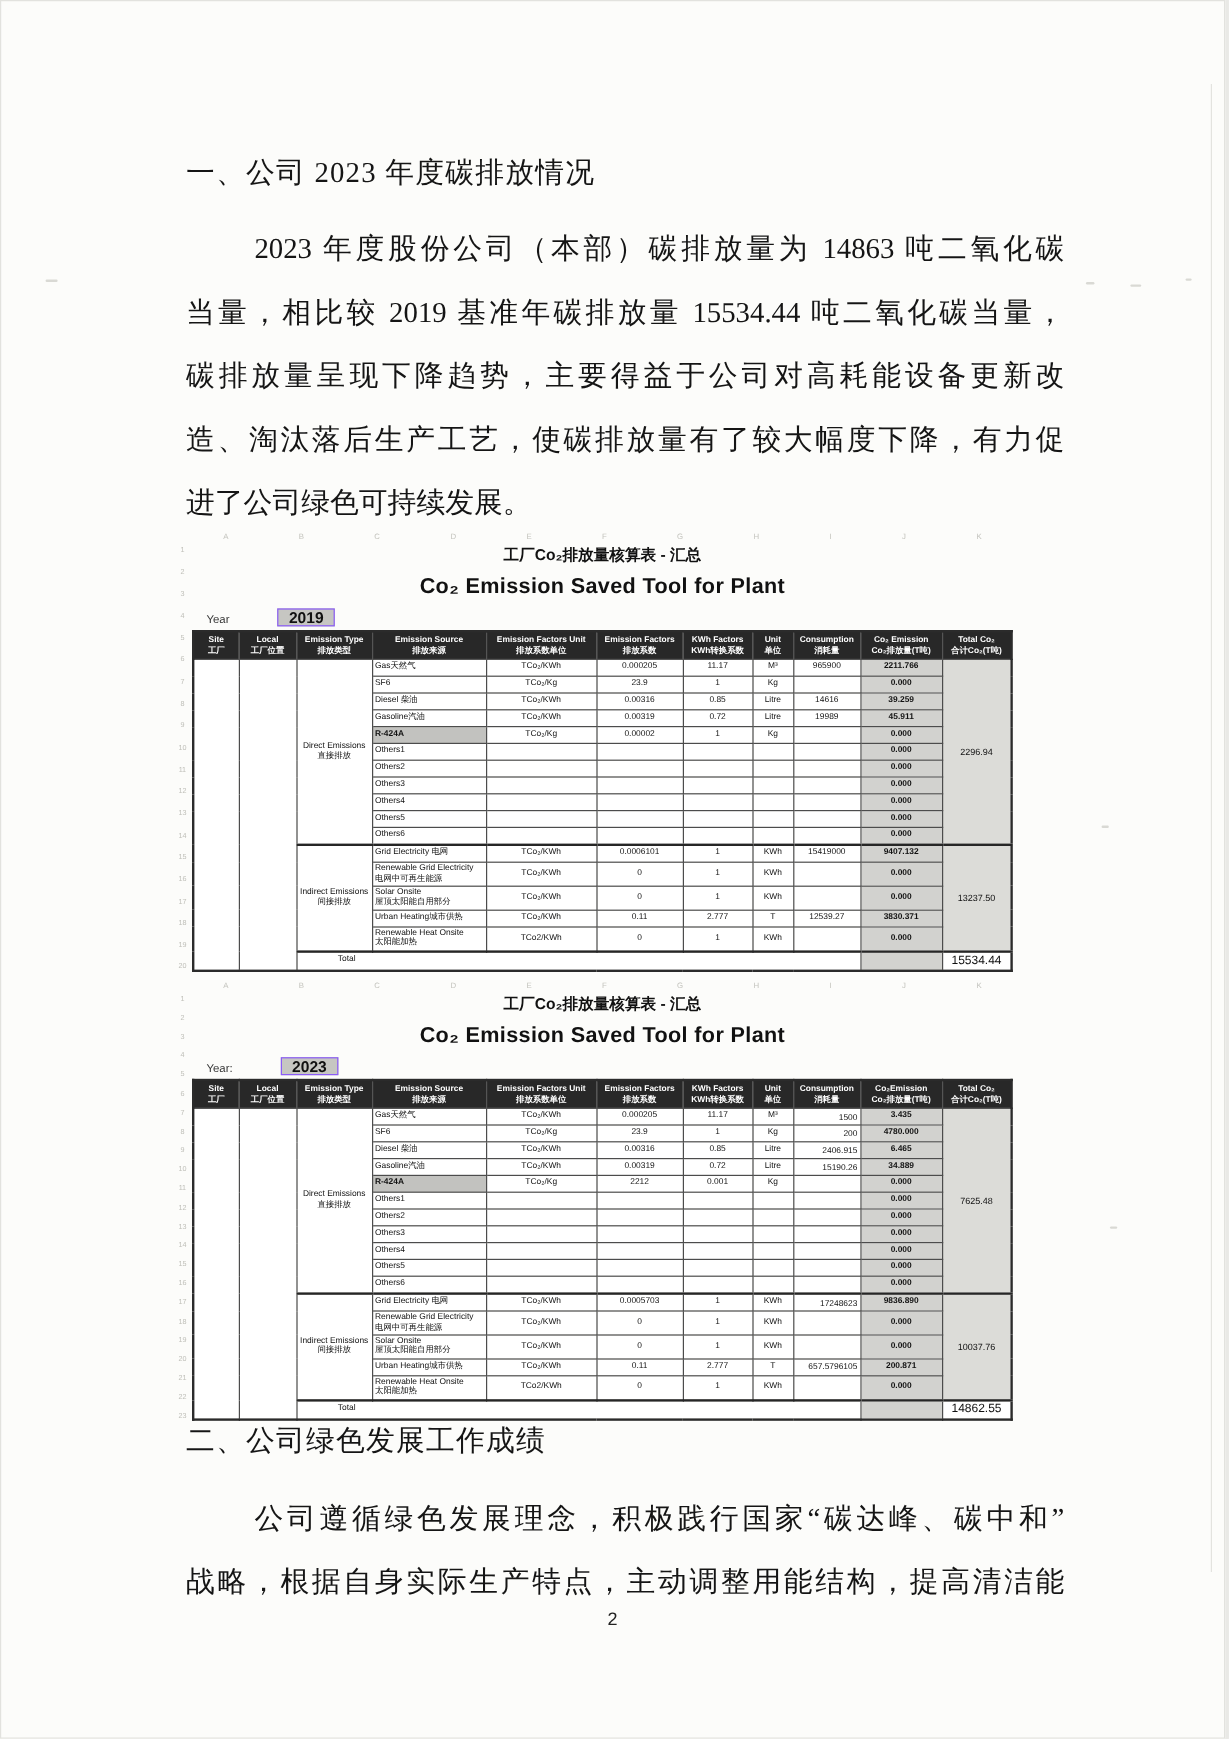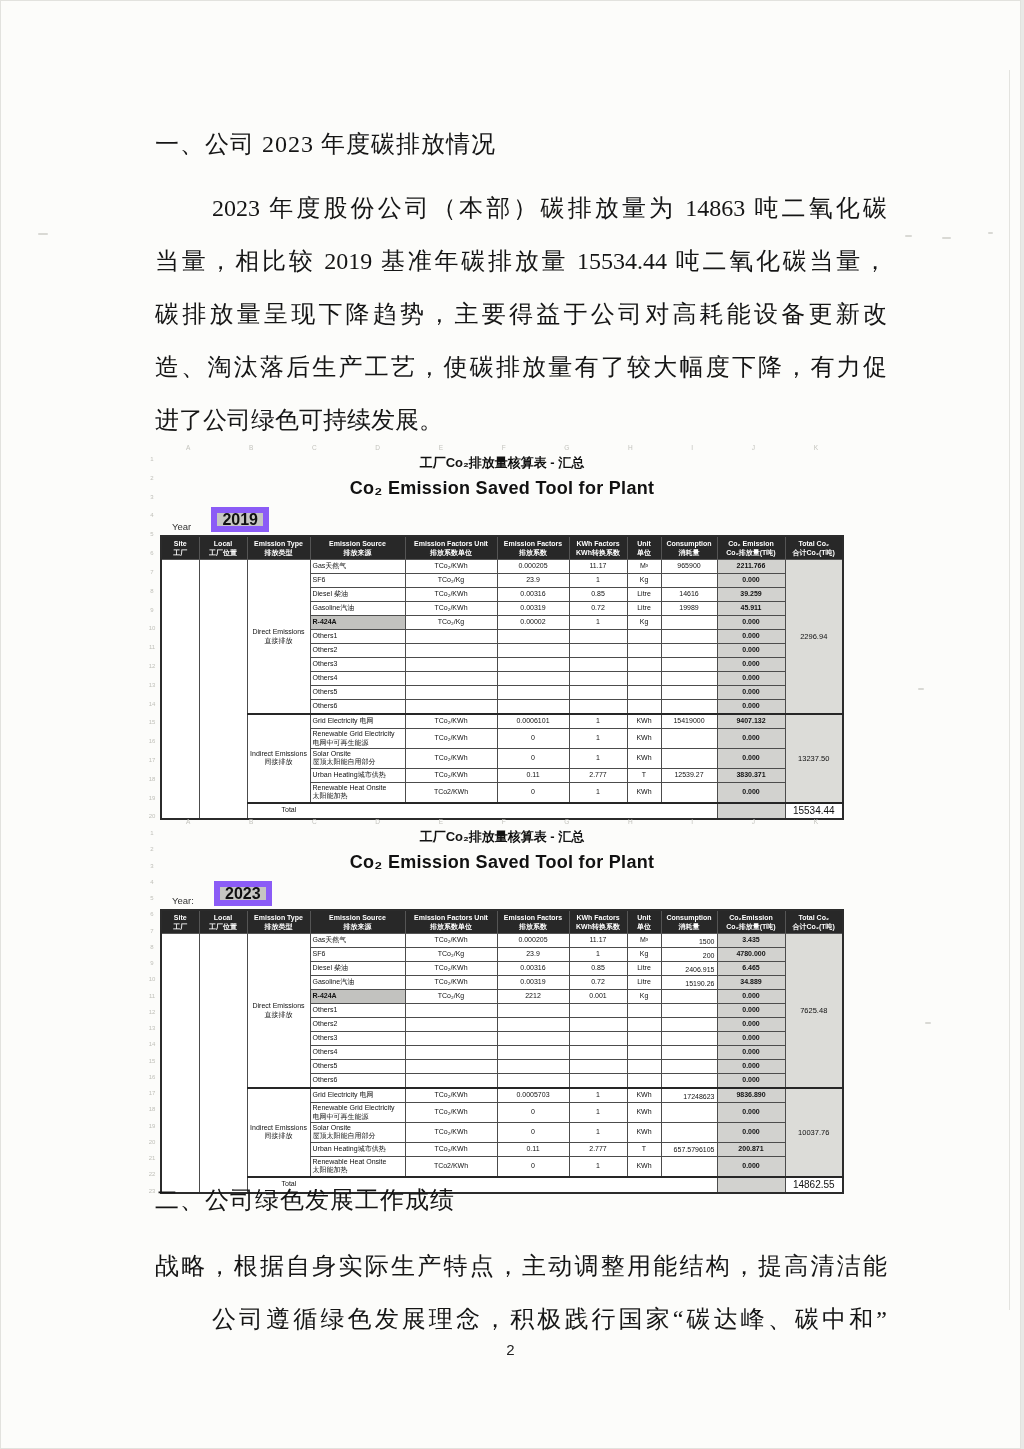--- a/index.html
+++ b/index.html
@@ -23,22 +23,22 @@
   .sheet{position:absolute;width:684px;font-family:"Liberation Sans","DejaVu Sans",sans-serif;color:#111;}
   .col-letters{display:flex;justify-content:space-between;padding:0 26px;height:9px;
                font-size:6.5px;color:#c3c3bd;}
   .row-strip{position:absolute;left:-13px;top:12px;bottom:0;width:10px;display:flex;
              flex-direction:column;justify-content:space-between;align-items:center;
              font-size:6px;color:#c0c0ba;}
   .sheet-title-cn{text-align:center;font-weight:bold;font-size:13px;margin-top:1px;}
   .sheet-title-en{text-align:center;font-weight:bold;font-size:18px;margin-top:6px;letter-spacing:.3px;}
   .year-row{display:flex;align-items:flex-end;margin:8px 0 3px 12px;}
   .year-label{font-size:9.5px;color:#333;}
-  .year-box{margin-left:20px;width:46px;text-align:center;background:#c6c6c2;border:6px solid #8b5cf6;
-            font-size:16px;font-weight:bold;line-height:13px;}
+  .year-box{margin-left:40px;width:46px;text-align:center;background:#c6c6c2;border:1px solid #8b5cf6;
+            font-size:13px;font-weight:bold;line-height:13px;}
   table.emis{border-collapse:collapse;width:682px;table-layout:fixed;border:2px solid #2b2b2b;margin-top:2px;}
   table.emis th{background:#282828;color:#fff;font-size:7px;font-weight:bold;border:1px solid #555;
                 padding:2px 1px;line-height:1.3;white-space:pre-line;}
   table.emis td{border:1px solid #4c4c4c;font-size:7px;padding:1px 2px;height:11px;line-height:1.2;
                 text-align:center;vertical-align:middle;background:#fff;white-space:pre-line;
                 overflow:hidden;}
   table.emis td.src{text-align:left;}
   table.emis td.src.hl{background:#c2c2bf;font-weight:bold;}
   table.emis td.em{background:#d2d2cf;font-weight:bold;}
   table.emis td.type{font-size:7px;}
@@ -570,18 +570,18 @@
               <td class="grand">14862.55</td>
             </tr>
           </tbody>
         </table>
       </div>
   </div>
 
   <div class="sec-title" style="top:1184px;">二、公司绿色发展工作成绩</div>
 
   <div class="para" id="para-2" style="top:1240px;">
+      <div class="para-line indent">公司遵循绿色发展理念，积极践行国家“碳达峰、碳中和”</div>
       <div class="para-line">战略，根据自身实际生产特点，主动调整用能结构，提高清洁能</div>
-      <div class="para-line indent">公司遵循绿色发展理念，积极践行国家“碳达峰、碳中和”</div>
     </div>
 
   <div class="page-num">2</div>
 </div>
 
 </body></html>

